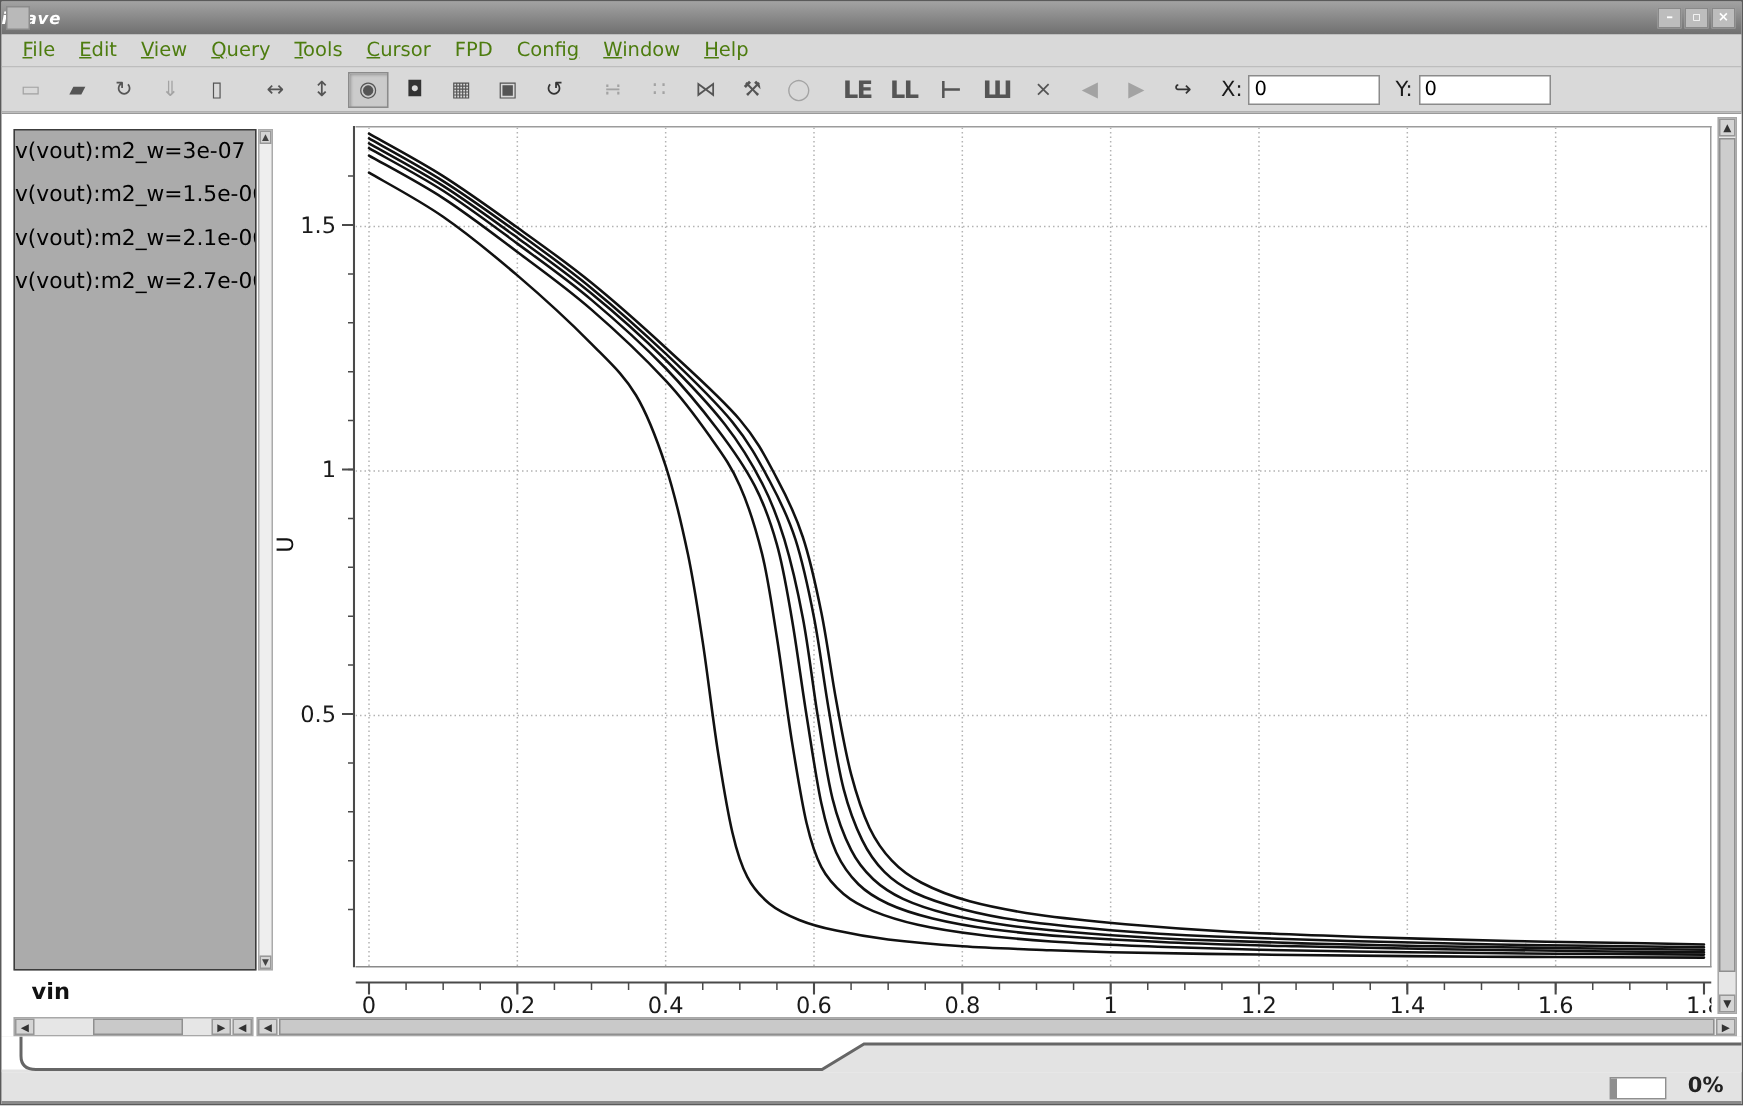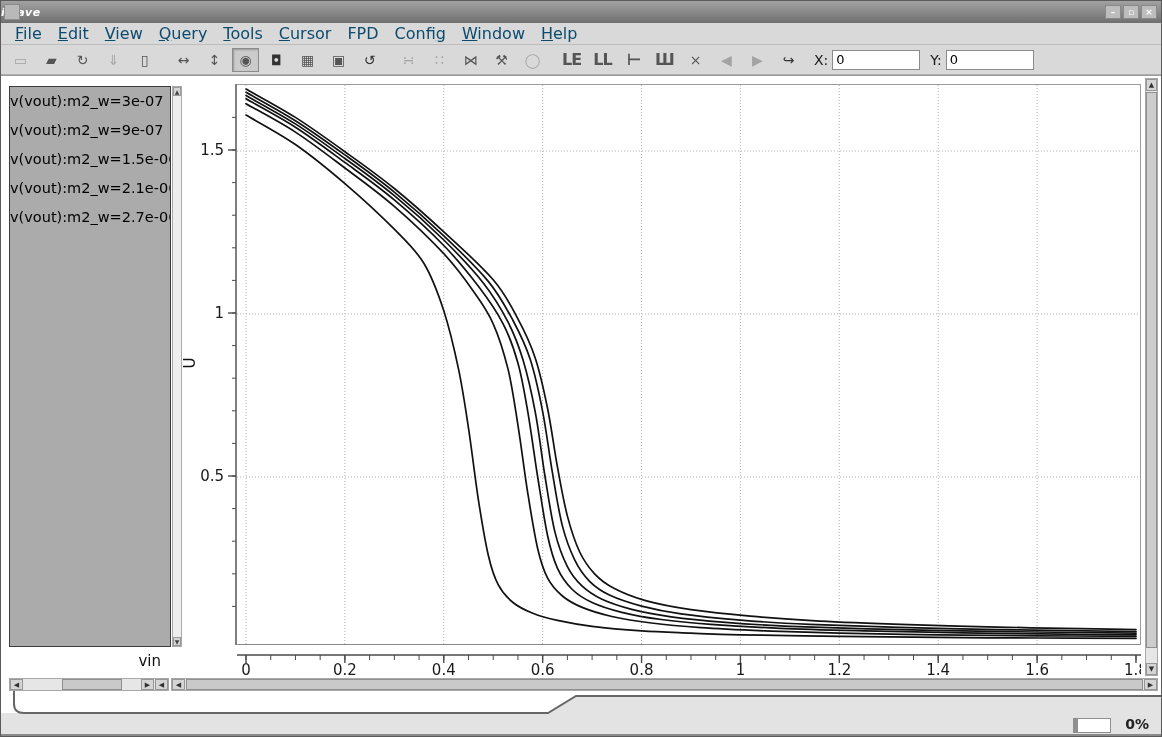--- a/index.html
+++ b/index.html
@@ -13,21 +13,21 @@
   .titlebar{ position:absolute; left:0; top:0; width:100%; height:22px;
     background:linear-gradient(#a2a2a2,#6f6f6f); display:flex; align-items:center; }
   .title-text{ color:#fff; font-size:11px; font-weight:bold; font-style:italic; letter-spacing:.5px; }
   .tb-left-btn{ position:absolute; left:3px; top:3px; width:16px; height:16px; background:#b9b9b9; border:1px solid #8b8b8b; }
   .winbtns{ position:absolute; right:4px; top:4px; display:flex; gap:2px; }
   .winbtn{ width:16px; height:14px; background:#bdbdbd; border:1px solid #898989;
     color:#fff; font-size:9px; line-height:12px; text-align:center; font-weight:bold; cursor:default; }
   
   .menubar{ position:absolute; left:0; top:22px; width:100%; height:22px; background:#d9d9d9;
     border-bottom:1px solid #bdbdbd; display:flex; align-items:center; padding-left:6px; }
-  .menu-item{ font-size:16px; color:#0c4a6e; padding:1px 8px; cursor:default; }
+  .menu-item{ font-size:13px; color:#4d7c0f; padding:1px 8px; cursor:default; }
   .menu-item u{ text-decoration:underline; }
   
   .toolbar{ position:absolute; left:0; top:44px; width:100%; height:30px; background:#d9d9d9;
     border-bottom:1px solid #b0b0b0; display:flex; align-items:center; padding-left:4px; }
   .tbtn{ width:27px; height:24px; margin:0 2px; display:flex; align-items:center; justify-content:center;
     color:#555; font-size:14px; cursor:default; border:1px solid transparent; }
   .tbtn.dim{ color:#a3a3a3; }
   .tbtn.dark{ color:#333; }
   .tbtn.textic{ font-size:16px; font-weight:bold; letter-spacing:-1px; }
   .tbtn.active{ background:#cbcbcb; border:1px solid #8b8b8b; box-shadow:inset 1px 1px 2px rgba(0,0,0,.25); }
@@ -45,21 +45,21 @@
     white-space:nowrap; overflow:hidden; text-align:right; padding-right:19px; cursor:default; }
   .vscroll-thin{ position:absolute; left:171px; top:10px; width:10px; height:561px;
     background:#eee; border:1px solid #aaa; }
   .vscroll-thin .arr{ position:absolute; left:0; width:8px; height:9px; background:#d5d5d5; border:1px solid #999;
     font-size:6px; line-height:8px; text-align:center; color:#444; }
   .plot-svg{ position:absolute; left:236px; top:8px; border-top:1px solid #9c9c9c; border-right:1px solid #9c9c9c;
     border-bottom:1px solid #8a8a8a; background:#fff; }
   .yruler{ position:absolute; left:186px; top:8px; }
   .xruler{ position:absolute; left:236px; top:570px; }
   .u-label{ position:absolute; left:184px; top:278px; font-size:15px; color:#111; transform:rotate(-90deg); }
-  .vin-label{ position:absolute; left:20px; top:576px; width:140px; text-align:right; font-size:15px; color:#111; }
+  .vin-label{ position:absolute; left:20px; top:576px; width:140px; text-align:left; font-size:15px; color:#111;font-weight:bold; }
   .hscroll{ position:absolute; top:602px; height:13px; background:#e6e6e6; border:1px solid #a8a8a8; }
   .hs-btn{ position:absolute; top:0; width:13px; height:11px; background:#d5d5d5; border:1px solid #979797;
     font-size:7px; line-height:10px; text-align:center; color:#333; }
   .hs-thumb{ position:absolute; top:0; height:11px; background:#c9c9c9; border:1px solid #8f8f8f; }
   .vscroll-right{ position:absolute; left:1144px; top:2px; width:13px; height:598px; background:#e6e6e6; border:1px solid #a8a8a8; }
   .vs-btn{ position:absolute; left:0; width:11px; height:12px; background:#d5d5d5; border:1px solid #979797;
     font-size:7px; line-height:11px; text-align:center; color:#333; }
   .vs-thumb{ position:absolute; left:0; top:13px; width:11px; height:556px; background:#cdcdcd; border:1px solid #8f8f8f; }
   
   .tabrow{ position:absolute; left:0; top:690px; width:1162px; height:24px; background:#fff; }
@@ -134,21 +134,20 @@
     </span>
     <span class="tb-field">
       <label>Y:</label>
       <input type="text" value="0" style="">
     </span>
   </div>
 
   <div class="main">
     <ul class="legend-panel" id="legend">
         <li class="legend-item">v(vout):m2_w=3e-07</li>
-        <li class="legend-item">v(vout):m2_w=9e-07</li>
         <li class="legend-item">v(vout):m2_w=1.5e-06</li>
         <li class="legend-item">v(vout):m2_w=2.1e-06</li>
         <li class="legend-item">v(vout):m2_w=2.7e-06</li>
       </ul>
 
     <div class="vscroll-thin">
       <span class="arr" style="top:0;">▲</span>
       <span class="arr" style="bottom:0;">▼</span>
     </div>
 

